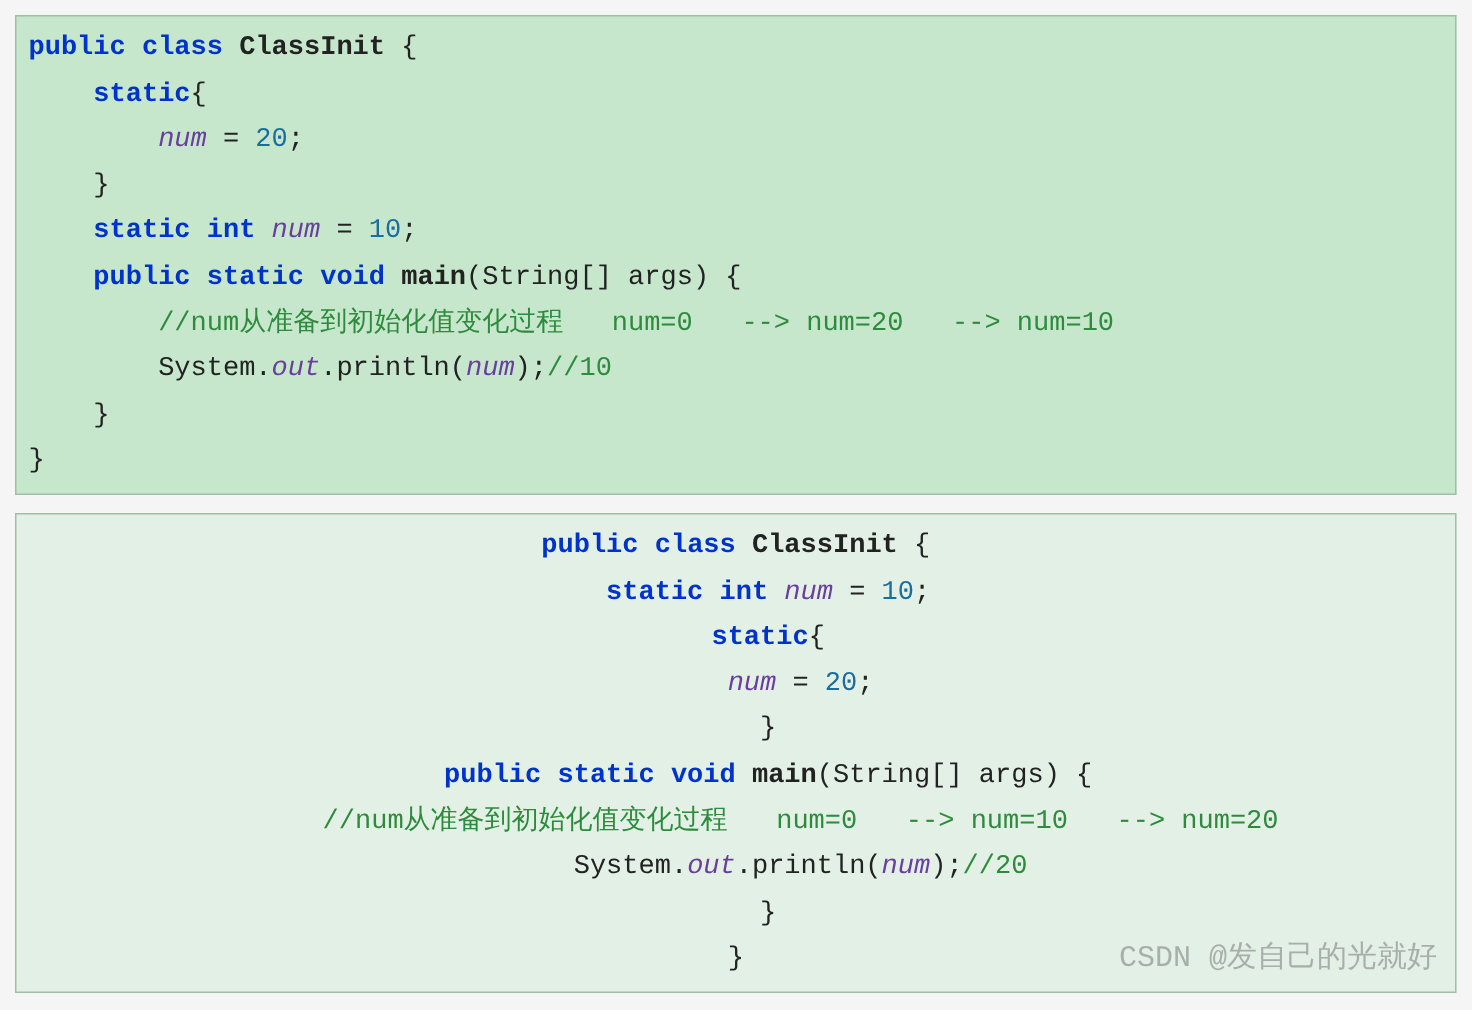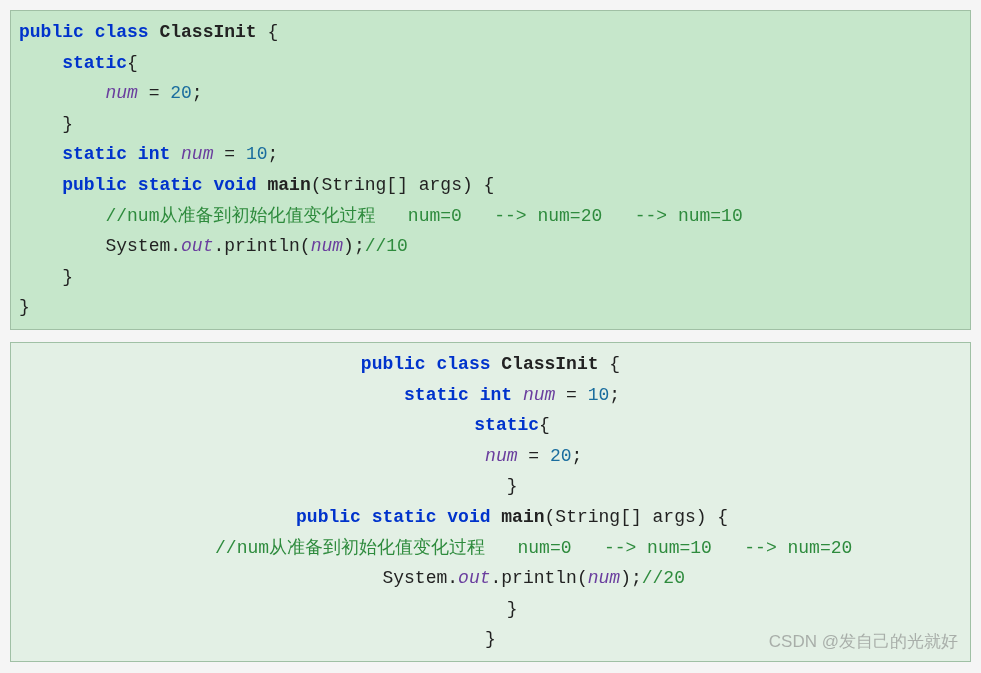--- a/index.html
+++ b/index.html
@@ -28,22 +28,22 @@
   .cls { color: #222; font-weight: bold; }
   .field { color: #6a3e9e; font-style: italic; }
   .cmt { color: #2e8b3d; }
   .num { color: #1a6d9e; }
   .punct { color: #222; }
   .watermark {
     position: absolute;
     right: 12px;
     bottom: 4px;
     color: rgba(120,120,120,0.55);
-    font-family: Liberation Sans, sans-serif;
-    font-size: 17px;
+    font-family: Liberation Mono, monospace;
+    font-size: 20px;
     pointer-events: none;
   }
   .container { position: relative; }
 </style>
 </head>
 <body>
 
 <div class="container">
 
 <div class="code-block"><span class="kw">public</span> <span class="kw">class</span> <span class="cls">ClassInit</span><span class="punct"> {</span>

